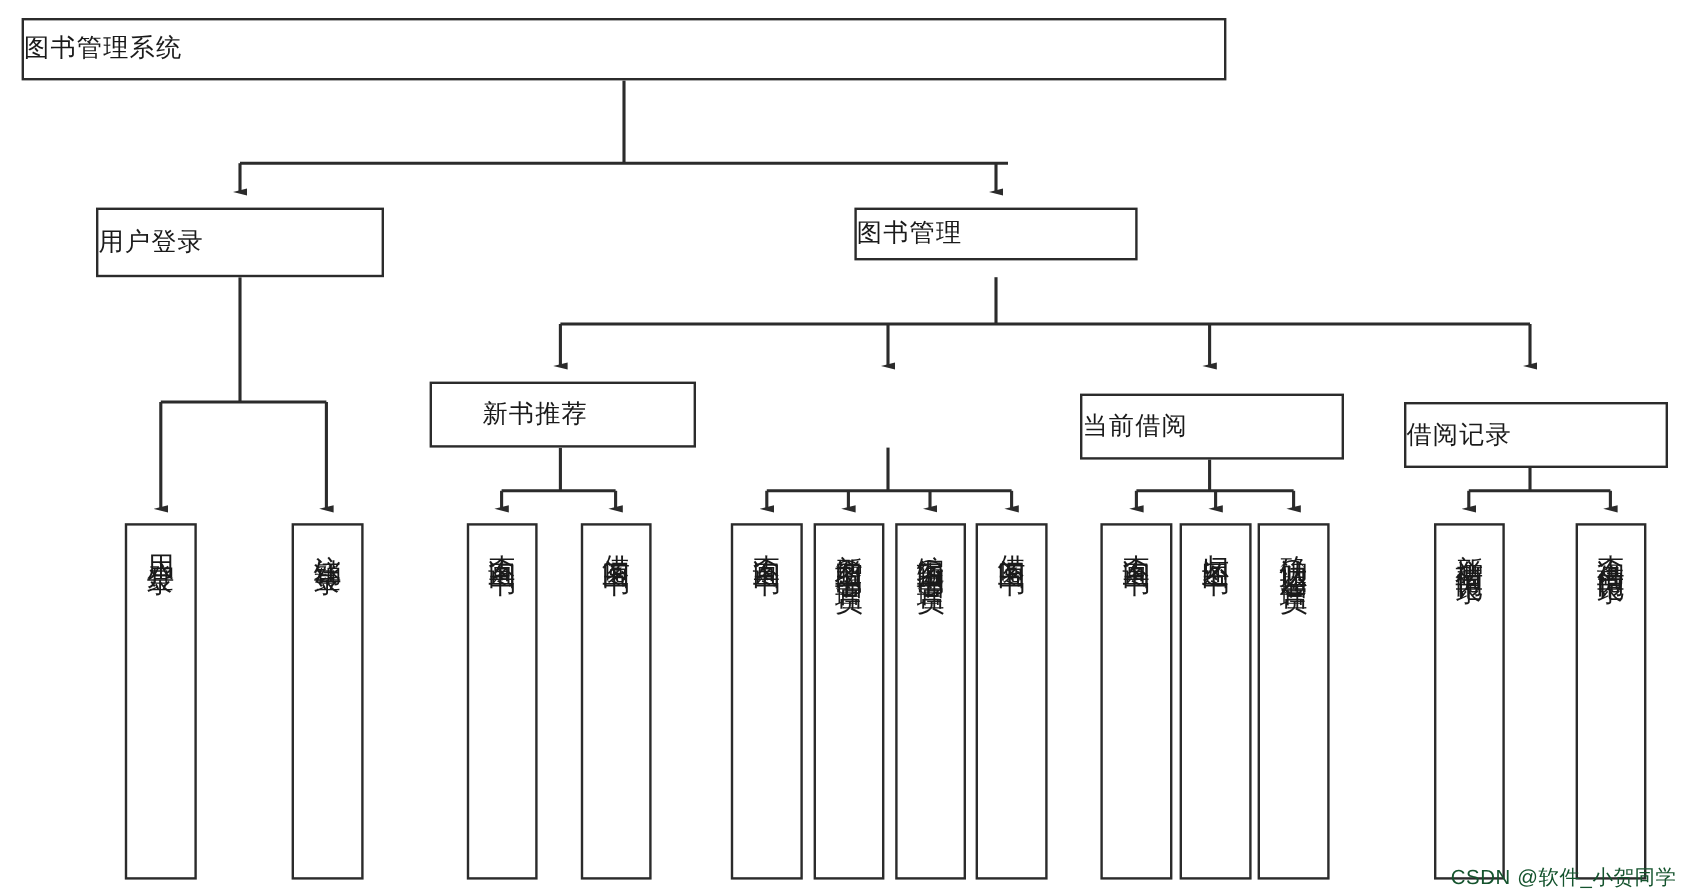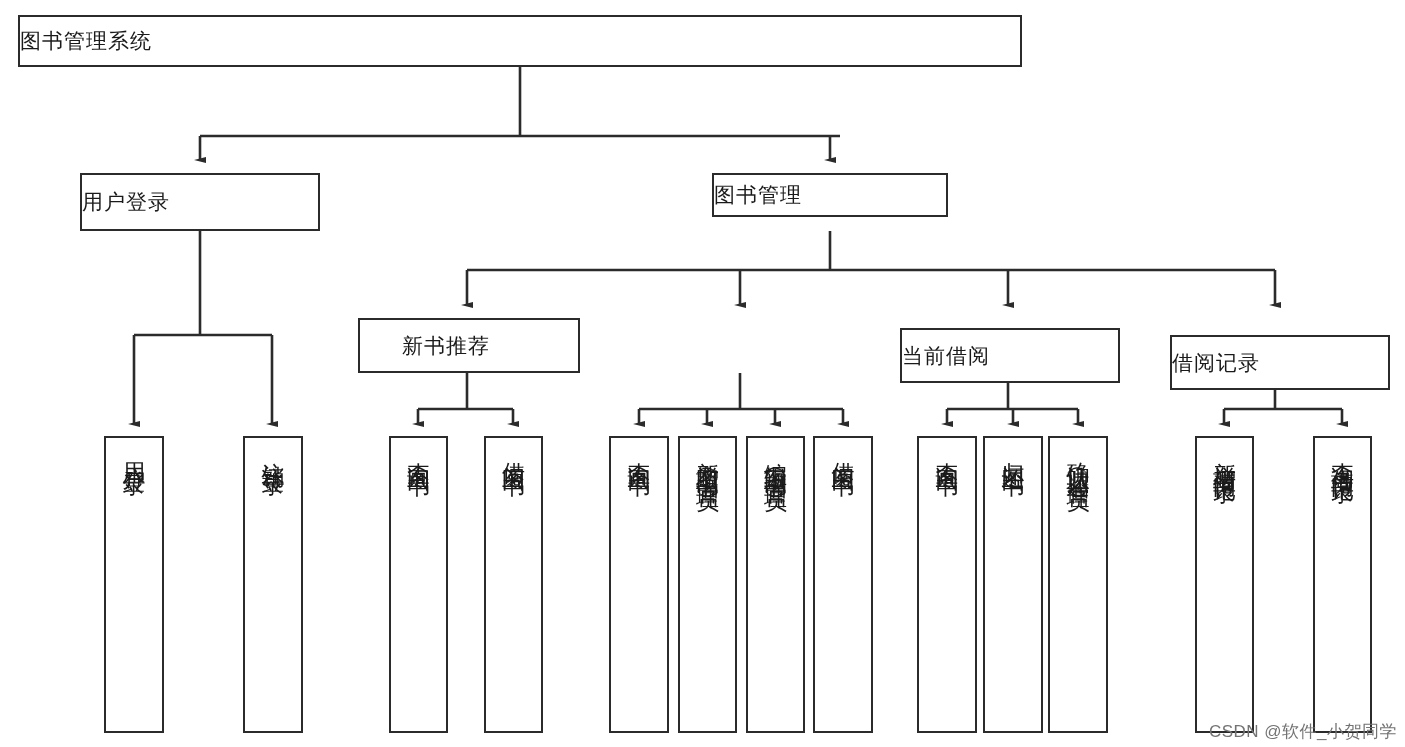--- a/index.html
+++ b/index.html
@@ -53,21 +53,21 @@
   .node.vert .vtext {
     writing-mode: vertical-rl;
     text-orientation: upright;
     display: block;
   }
   #watermark {
     position: absolute;
     right: 8px;
     bottom: 4px;
     font-size: 17px;
-    color: #737373;
+    color: #14532d;
     letter-spacing: 0.5px;
     white-space: nowrap;
   }
 </style>
 </head>
 <body>
 
 <div id="canvas">
 
   <svg class="wires" viewBox="0 0 1405 747">

